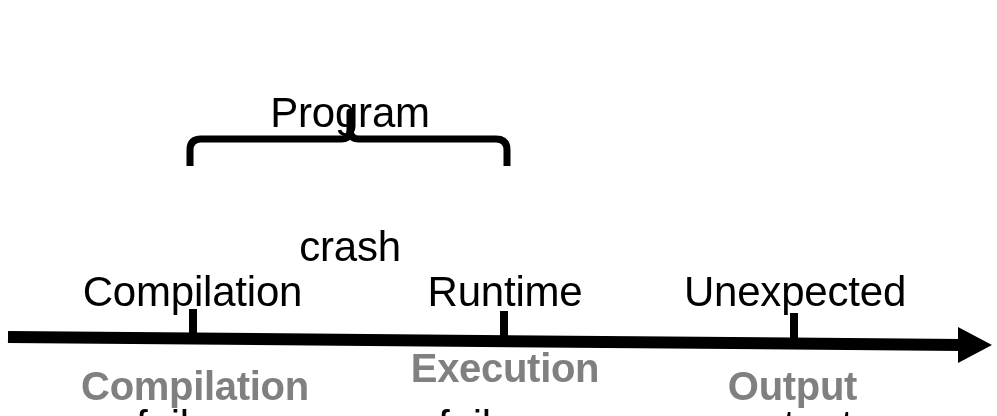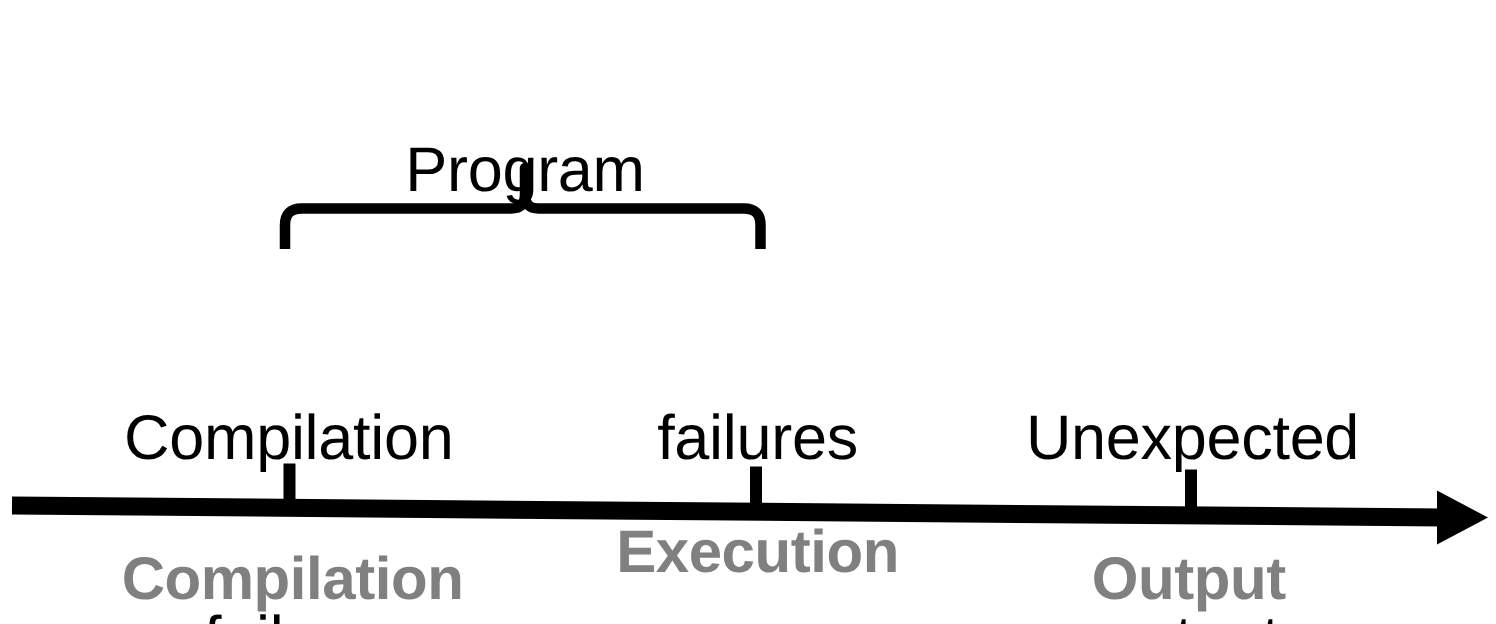--- a/index.html
+++ b/index.html
@@ -44,20 +44,21 @@
   #brace-svg { width: 997px; height: 200px; }
   #axis-svg  { width: 997px; height: 416px; }
 </style>
 </head>
 <body>
 
 <div id="canvas">
 
   <div class="txt" style="left:200px; top:2px; width:300px;">
     <div>Program</div>
+    <div>crash</div>
   </div>
 
   <svg id="brace-svg" viewBox="0 0 997 200">
     <path d="M 190,166
              L 190,150
              Q 190,139 201,139
              L 341,139
              Q 350,139 350,130
              L 350,112
              L 350,130
@@ -66,20 +67,21 @@
              Q 507,139 507,150
              L 507,166" fill="none" stroke="#000000" stroke-width="7" stroke-linecap="butt" stroke-linejoin="round"></path>
   </svg>
 
   <div class="txt" style="left:40px; top:181px; width:305px;">
     <div>Compilation</div>
     <div>failure</div>
   </div>
 
   <div class="txt" style="left:380px; top:181px; width:250px;">
+    <div>Runtime</div>
     <div>failures</div>
   </div>
 
   <div class="txt" style="left:665px; top:181px; width:260px;">
     <div>Unexpected</div>
     <div>output</div>
   </div>
 
   <svg id="axis-svg" viewBox="0 0 997 416">
 

